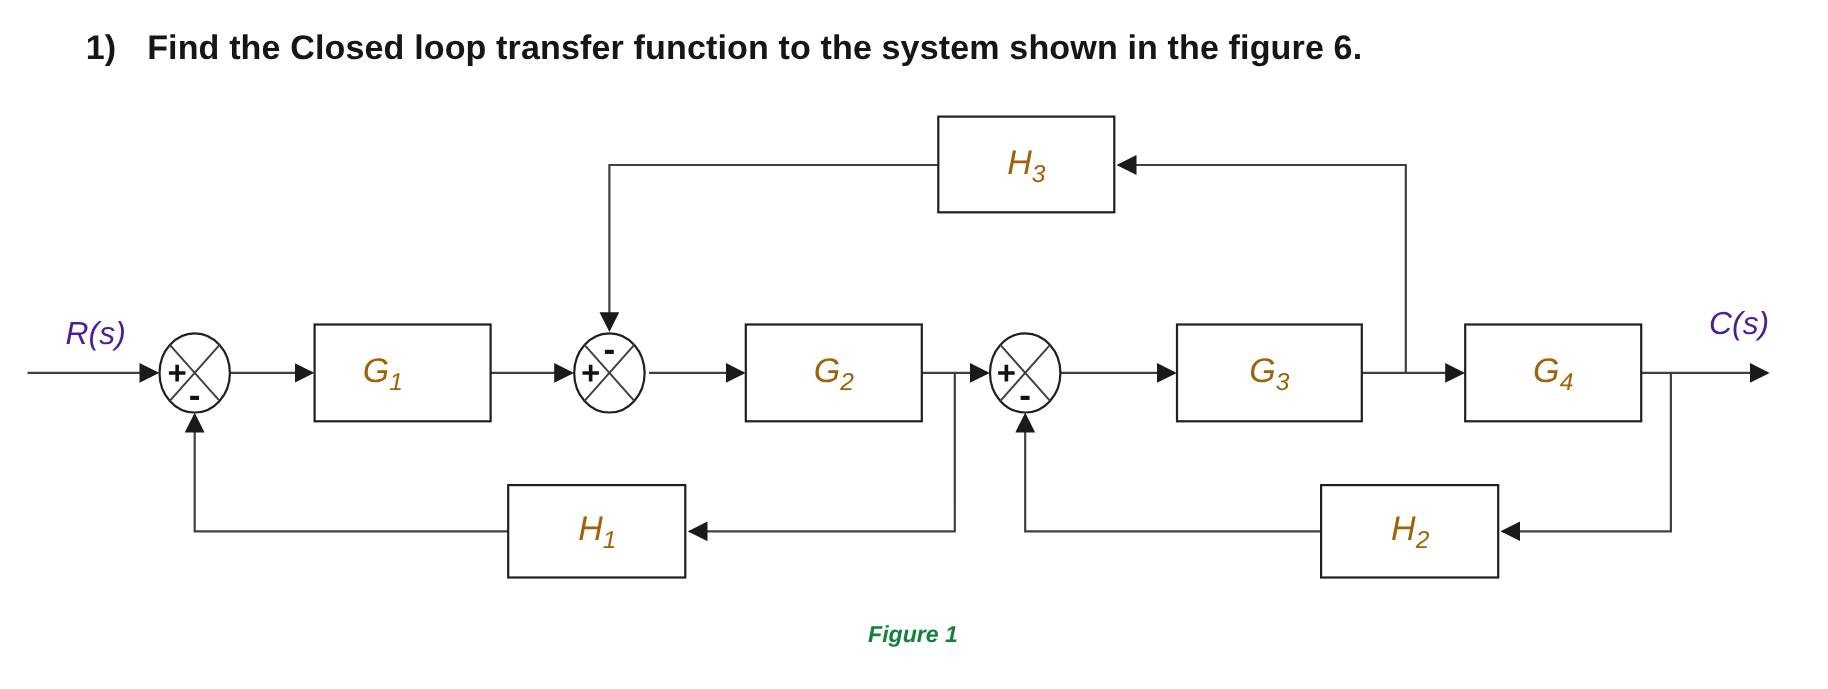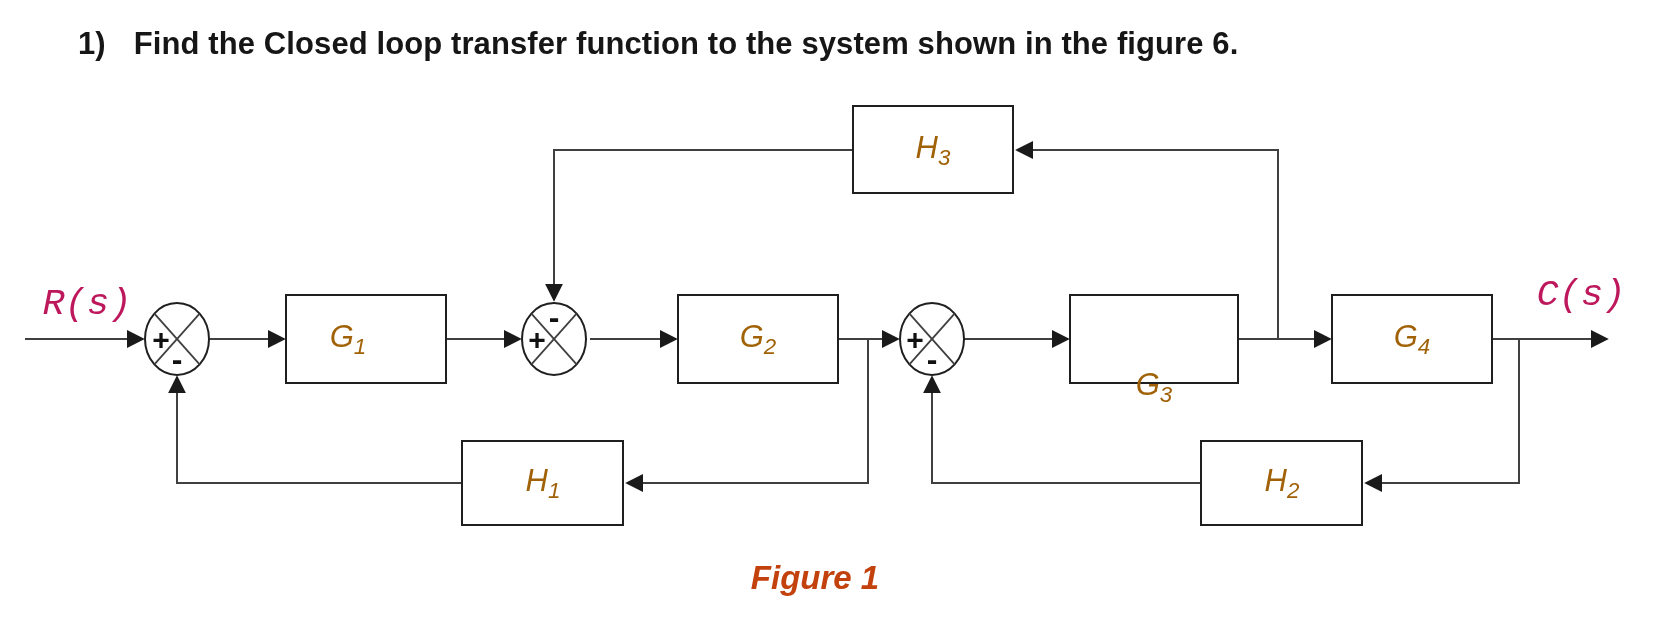--- a/index.html
+++ b/index.html
@@ -17,35 +17,36 @@
     font-size:31px;font-weight:600;color:#161616;
     letter-spacing:0.1px;
   }
   .title .num{margin-right:28px;}
   svg.diagram{position:absolute;left:0;top:0;}
   
   .pt{
     position:absolute;transform:translate(-50%,-50%);
     white-space:nowrap;line-height:1;
   }
-  .sig{font-style:italic;font-size:37px;color:#be185d;font-family:Liberation Mono, monospace;}
+  .sig{font-style:italic;font-size:29px;color:#4c1d95;}
   .blk{font-style:italic;font-size:31px;color:#a16207;}
   .blk sub{font-size:0.72em;}
   .sign-plus{font-size:30px;font-weight:600;color:#111;}
   .sign-minus{font-size:32px;font-weight:700;color:#111;}
   .caption{
-    font-style:italic;font-size:33px;font-weight:600;
-    color:#c2410c;
+    font-style:italic;font-size:21px;font-weight:600;
+    color:#15803d;
+    margin-left:15px;
   }
   
   #lbl-rs{left:87px;top:304px;}
   #lbl-cs{left:1581px;top:295px;}
   #lbl-g1{left:348px;top:340px;}
   #lbl-g2{left:758px;top:340px;text-align:center;}
-  #lbl-g3{left:1154px;top:340px;margin-top:48px;}
+  #lbl-g3{left:1154px;top:340px;}
   #lbl-g4{left:1412px;top:340px;}
   #lbl-h1{left:543px;top:484px;}
   #lbl-h2{left:1282px;top:484px;}
   #lbl-h3{left:933px;top:151px;}
   #s1-plus{left:161px;top:340px;}
   #s1-minus{left:177px;top:359px;}
   #s2-plus{left:537px;top:340px;}
   #s2-minus{left:554px;top:317px;}
   #s3-plus{left:915px;top:340px;}
   #s3-minus{left:932px;top:359px;}

